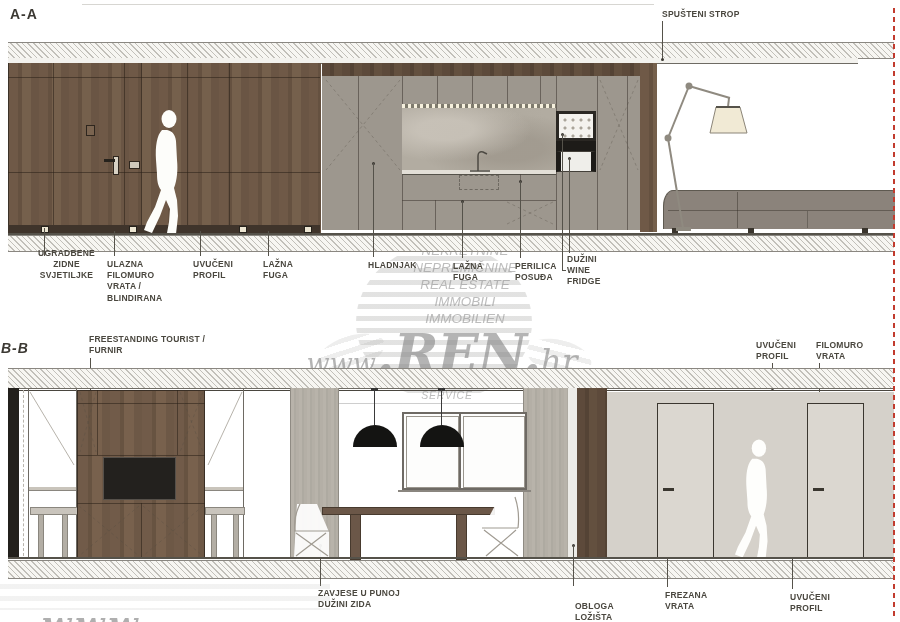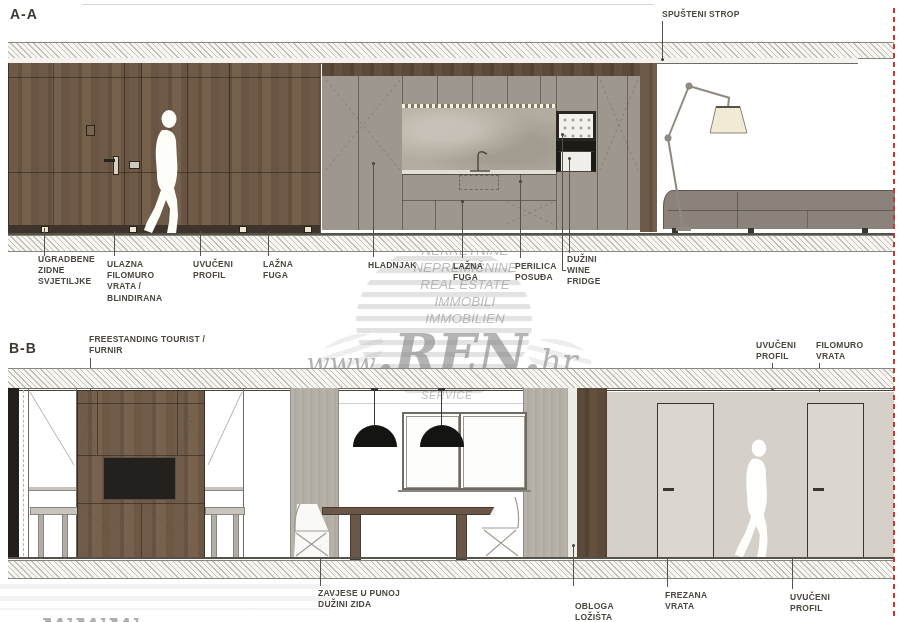--- a/index.html
+++ b/index.html
@@ -138,41 +138,41 @@
   <div class="dot" style="left:460.5px;top:200px;"></div>
   <div class="vline" style="left:462px;top:201px;height:57px;"></div>
   <div class="dot" style="left:518.5px;top:180px;"></div>
   <div class="vline" style="left:520px;top:181px;height:77px;"></div>
   <div class="dot" style="left:560.5px;top:133px;"></div>
   <div class="vline" style="left:562px;top:134px;height:136px;"></div>
   <div class="hline" style="left:562px;top:270px;width:4px;"></div>
   <div class="dot" style="left:567.5px;top:157px;"></div>
   <div class="vline" style="left:569px;top:158px;height:95px;"></div>
 
-  <div class="lbl" style="left:38px;top:254px;">UGRADBENE
+  <div class="lbl" style="left:38px;top:248px;text-align:center;">UGRADBENE
 ZIDNE
 SVJETILJKE</div>
   <div class="lbl" style="left:107px;top:259px;">ULAZNA
 FILOMURO
 VRATA /
 BLINDIRANA</div>
   <div class="lbl" style="left:193px;top:259px;">UVUČENI
 PROFIL</div>
   <div class="lbl" style="left:263px;top:259px;">LAŽNA
 FUGA</div>
   <div class="lbl" style="left:368px;top:260px;text-align:right;">HLADNJAK</div>
   <div class="lbl" style="left:453px;top:261px;">LAŽNA
 FUGA</div>
   <div class="lbl" style="left:515px;top:261px;">PERILICA
 POSUĐA</div>
   <div class="lbl" style="left:567px;top:254px;">DUŽINI
 WINE
 FRIDGE</div>
 
-  <div class="sec-title" style="left:9px;top:340px;">B-B</div>
+  <div class="sec-title" style="left:1px;top:340px;font-style:italic;">B-B</div>
 
   <div class="lbl" style="left:89px;top:334px;">FREESTANDING TOURIST /
 FURNIR</div>
   <div class="vline" style="left:90px;top:358px;height:39px;"></div>
   <div class="dot" style="left:88.5px;top:396px;"></div>
 
   <div class="lbl" style="left:756px;top:340px;">UVUČENI
 PROFIL</div>
   <div class="vline" style="left:772px;top:363px;height:26px;"></div>
   <div class="dot" style="left:770.5px;top:387px;"></div>

